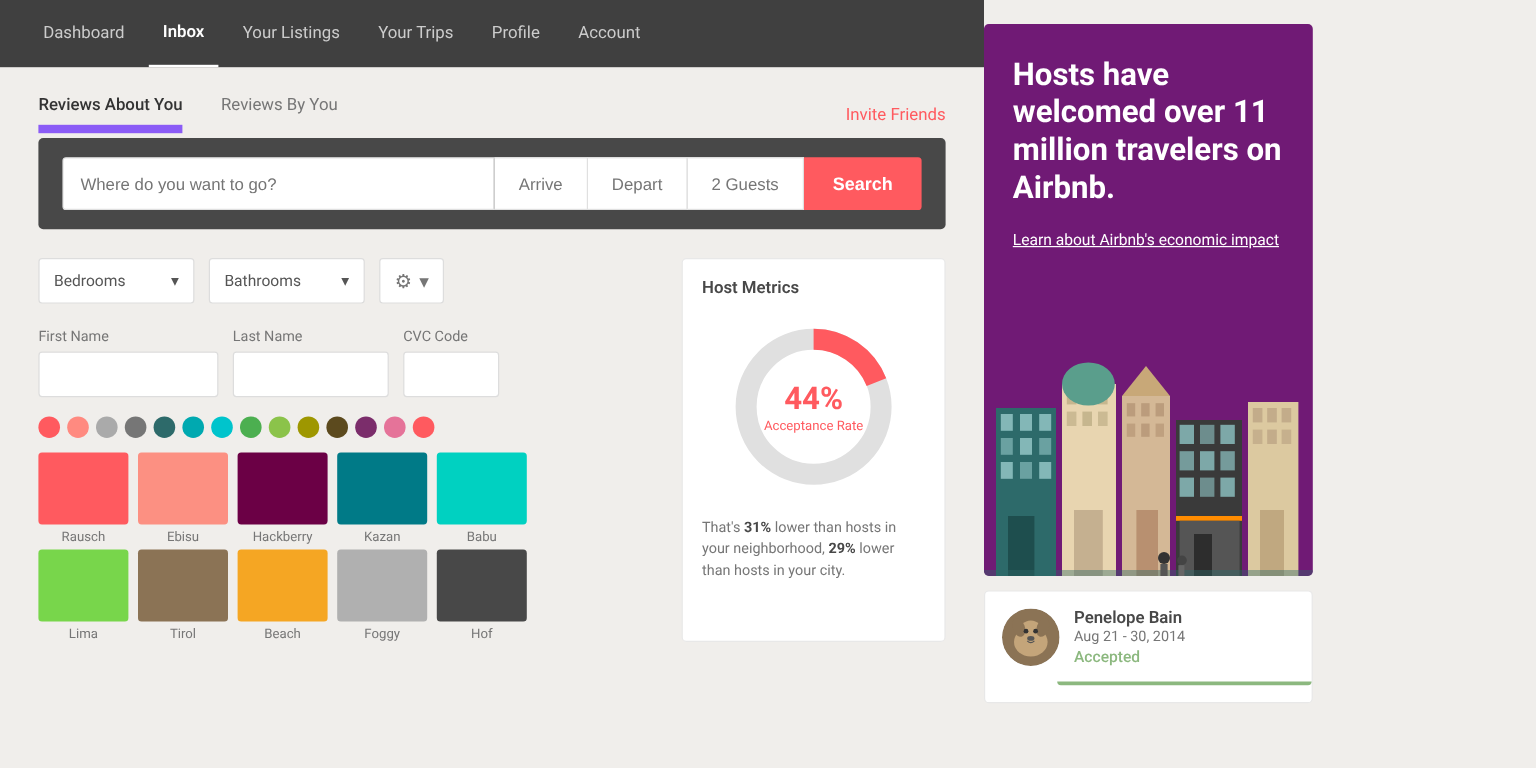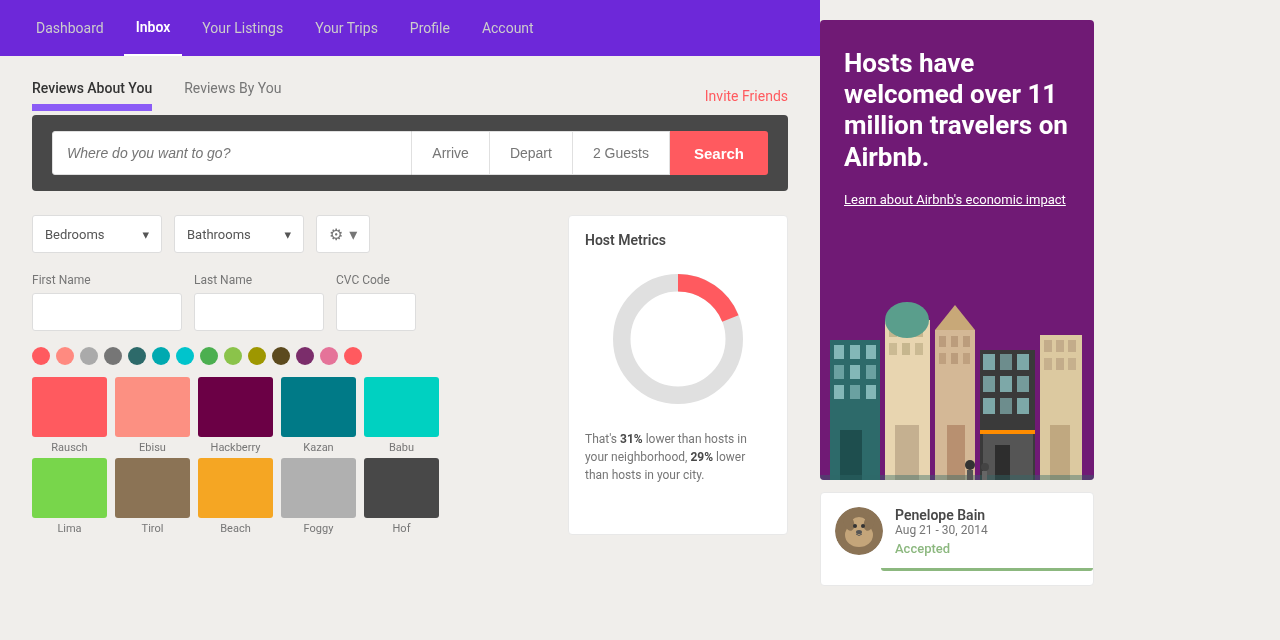--- a/index.html
+++ b/index.html
@@ -14,21 +14,21 @@
 
     .main-area {
       width: 820px;
       height: 640px;
       display: flex;
       flex-direction: column;
     }
 
     
     .nav-bar {
-      background: #6d28d9;
+      background: #404040;
       height: 56px;
       display: flex;
       align-items: center;
       padding: 0 24px;
       gap: 8px;
     }
     .nav-item {
       color: #ccc;
       font-size: 14px;
       padding: 0 12px;
@@ -93,21 +93,20 @@
     .search-input {
       flex: 1;
       background: #fff;
       border: 1px solid #e0e0e0;
       border-radius: 3px 0 0 3px;
       height: 44px;
       padding: 16px 14px;
       font-size: 14px;
       color: #a21caf;
       outline: none;
-      font-style: italic;
     }
     .search-divider-btn {
       background: #fff;
       border: 1px solid #e0e0e0;
       border-left: none;
       height: 44px;
       padding: 0 20px;
       font-size: 14px;
       color: #767676;
       cursor: pointer;
@@ -508,20 +507,24 @@
       <div class="host-metrics">
         <div class="metrics-title">Host Metrics</div>
 
         <div class="donut-container">
           <svg class="donut-svg" viewBox="0 0 120 120">
 
             <circle cx="60" cy="60" r="45" fill="none" stroke="#e0e0e0" stroke-width="14"></circle>
 
             <circle cx="60" cy="60" r="45" fill="none" stroke="#ff5a5f" stroke-width="14" stroke-dasharray="124.4 282.6" stroke-dashoffset="70.65" transform="rotate(-90 60 60)"></circle>
           </svg>
+          <div class="donut-text">
+            <span class="donut-percent">44%</span>
+            <span class="donut-sublabel">Acceptance Rate</span>
+          </div>
         </div>
 
         <p class="metrics-desc">That's <strong>31%</strong> lower than hosts in your neighborhood, <strong>29%</strong> lower than hosts in your city.</p>
       </div>
 
     </div>
   </div>
 </div>
 
 <div class="right-panel" style="padding: 20px 16px 20px 0;">

